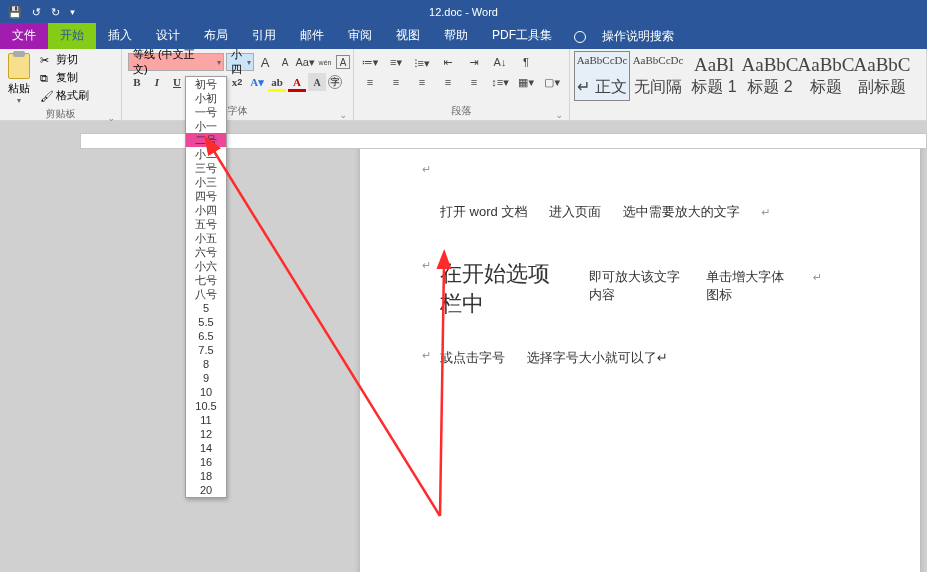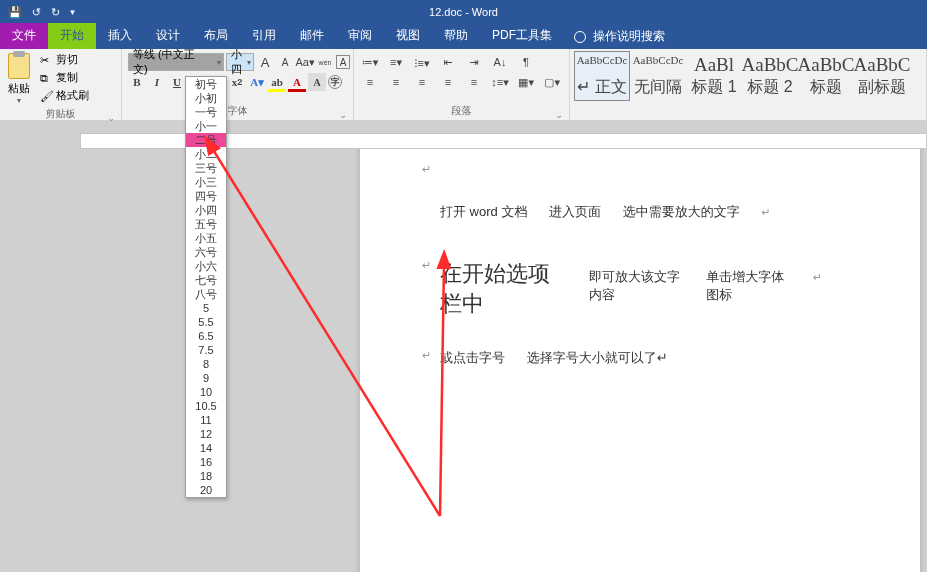--- a/index.html
+++ b/index.html
@@ -7,40 +7,40 @@
 
   .titlebar { background: #2b579a; height: 24px; display: flex; align-items: center; color: #fff; font-size: 11px; }
   .titlebar .qat { display: flex; gap: 10px; padding-left: 8px; }
   .titlebar .qat span { display: inline-flex; align-items: center; }
   .titlebar .doc-title { position: absolute; left: 50%; transform: translateX(-50%); }
 
   .menubar { background: #2b579a; height: 25px; display: flex; align-items: flex-end; color: #fff; font-size: 12px; }
   .menubar .tab { padding: 4px 12px 5px; cursor: pointer; }
   .menubar .tab.file { background: #a21caf; }
   .menubar .tab.active { background: #84cc16; color: #2b579a; }
-  .menubar .lamp { display: flex; align-items: center; gap: 7px; padding: 4px 10px; }
+  .menubar .lamp { display: flex; align-items: center; gap: 16px; padding: 4px 10px; }
   .lamp-icon { width: 12px; height: 12px; border: 1px solid currentColor; border-radius: 50%; display: inline-block; position: relative; }
 
   .ribbon { background: #f1f1f1; border-bottom: 1px solid #d4d4d4; height: 72px; display: flex; }
   .ribbon-group { border-right: 1px solid #d4d4d4; display: flex; flex-direction: column; justify-content: space-between; padding: 2px 4px 0; }
   .ribbon-group .content { flex: 1; display: flex; align-items: flex-start; }
   .ribbon-group .label { text-align: center; font-size: 10px; color: #666; padding-bottom: 2px; position: relative; }
   .ribbon-group .label::after { content: "⌄"; position: absolute; right: 2px; bottom: 0; font-size: 9px; color: #888; }
 
   .clipboard-group .content { display: flex; gap: 2px; }
   .paste-big { display: flex; flex-direction: column; align-items: center; padding: 2px 4px; font-size: 11px; cursor: pointer; }
   .paste-icon { width: 22px; height: 26px; background: #f7e08c; border: 1px solid #c9a227; border-radius: 2px; position: relative; margin-bottom: 2px; }
   .paste-icon::after { content: ""; position: absolute; top: -3px; left: 4px; right: 4px; height: 6px; background: #aaa; border-radius: 2px; }
   .clip-small { display: flex; flex-direction: column; gap: 1px; font-size: 11px; }
   .clip-small div { display: flex; align-items: center; gap: 4px; cursor: pointer; padding: 1px 4px; }
   .mini-icon { width: 12px; height: 12px; display: inline-block; }
 
   .font-group .content { flex-direction: column; display: flex; gap: 2px; padding: 2px; }
   .font-row1 { display: flex; align-items: center; gap: 2px; }
-  .combo { border: 1px solid #ababab; background: #a3a3a3; font-size: 11px; height: 18px; display: flex; align-items: center; padding: 0 14px 0 4px; position: relative; }
+  .combo { border: 1px solid #ababab; background: #fca5a5; font-size: 11px; height: 18px; display: flex; align-items: center; padding: 0 14px 0 4px; position: relative; }
   .combo::after { content: "▾"; position: absolute; right: 2px; font-size: 8px; color: #666; }
   .font-name { width: 96px; }
   .font-size { width: 28px; background: #cce4f7; }
   .mini-btn { width: 18px; height: 18px; display: inline-flex; align-items: center; justify-content: center; font-size: 11px; color: #444; cursor: pointer; }
   .font-row2 { display: flex; align-items: center; gap: 2px; }
   .font-row2 .mini-btn { font-weight: bold; font-family: "Times New Roman", serif; }
 
   .para-group .content { flex-direction: column; display: flex; gap: 2px; padding: 2px; }
   .para-row { display: flex; align-items: center; gap: 6px; }
   .para-row .mini-btn { width: 20px; }

